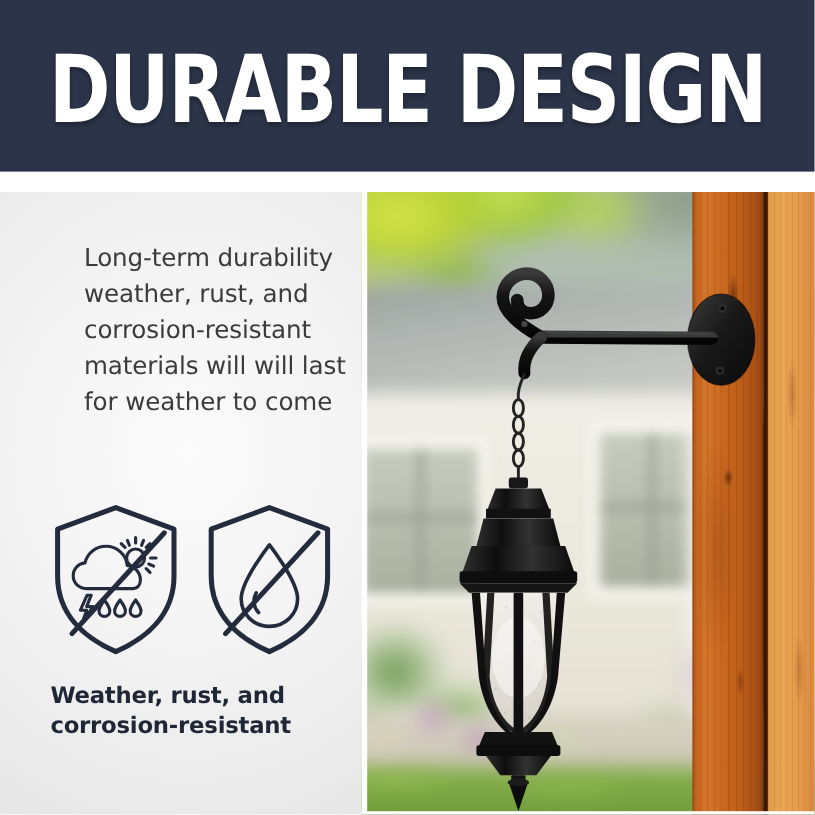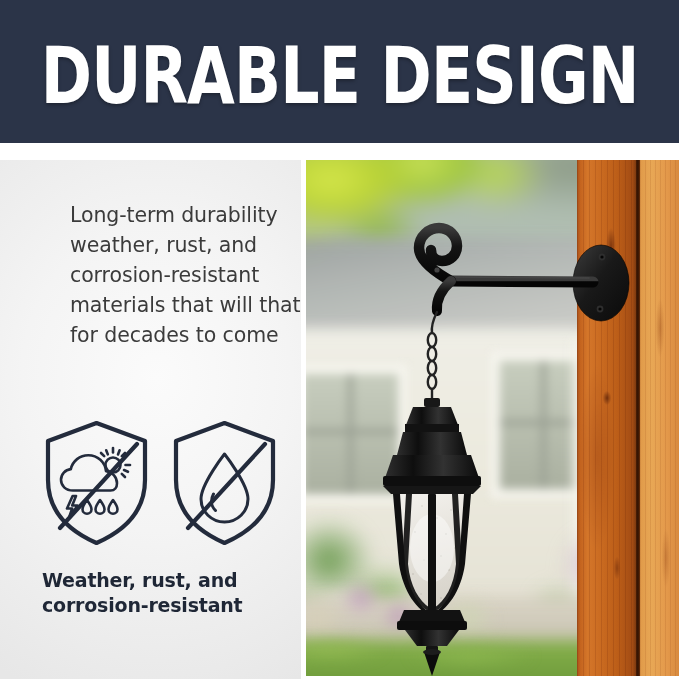--- a/index.html
+++ b/index.html
@@ -314,22 +314,22 @@
   <div id="header-bar">
     <div id="header-title">DURABLE DESIGN</div>
   </div>
 
   <div id="left-panel">
 
     <div id="body-copy">
       <span class="ln">Long-term durability</span>
       <span class="ln">weather, rust, and</span>
       <span class="ln">corrosion-resistant</span>
-      <span class="ln">materials that will that</span>
-      <span class="ln">for decades to come</span>
+      <span class="ln">materials will will last</span>
+      <span class="ln">for weather to come</span>
     </div>
 
     <div id="icon-row">
 
       <div class="shield-badge" id="badge-weather">
         <svg viewBox="0 0 113 130" xmlns="http://www.w3.org/2000/svg">
           <g fill="none" stroke="#232b3c" stroke-width="4.2" stroke-linecap="round" stroke-linejoin="round">
 
             <path d="M56.5 5 L105 23 L105 62 C105 93 84 113 56.5 125 C29 113 8 93 8 62 L8 23 Z"></path>
           </g>

